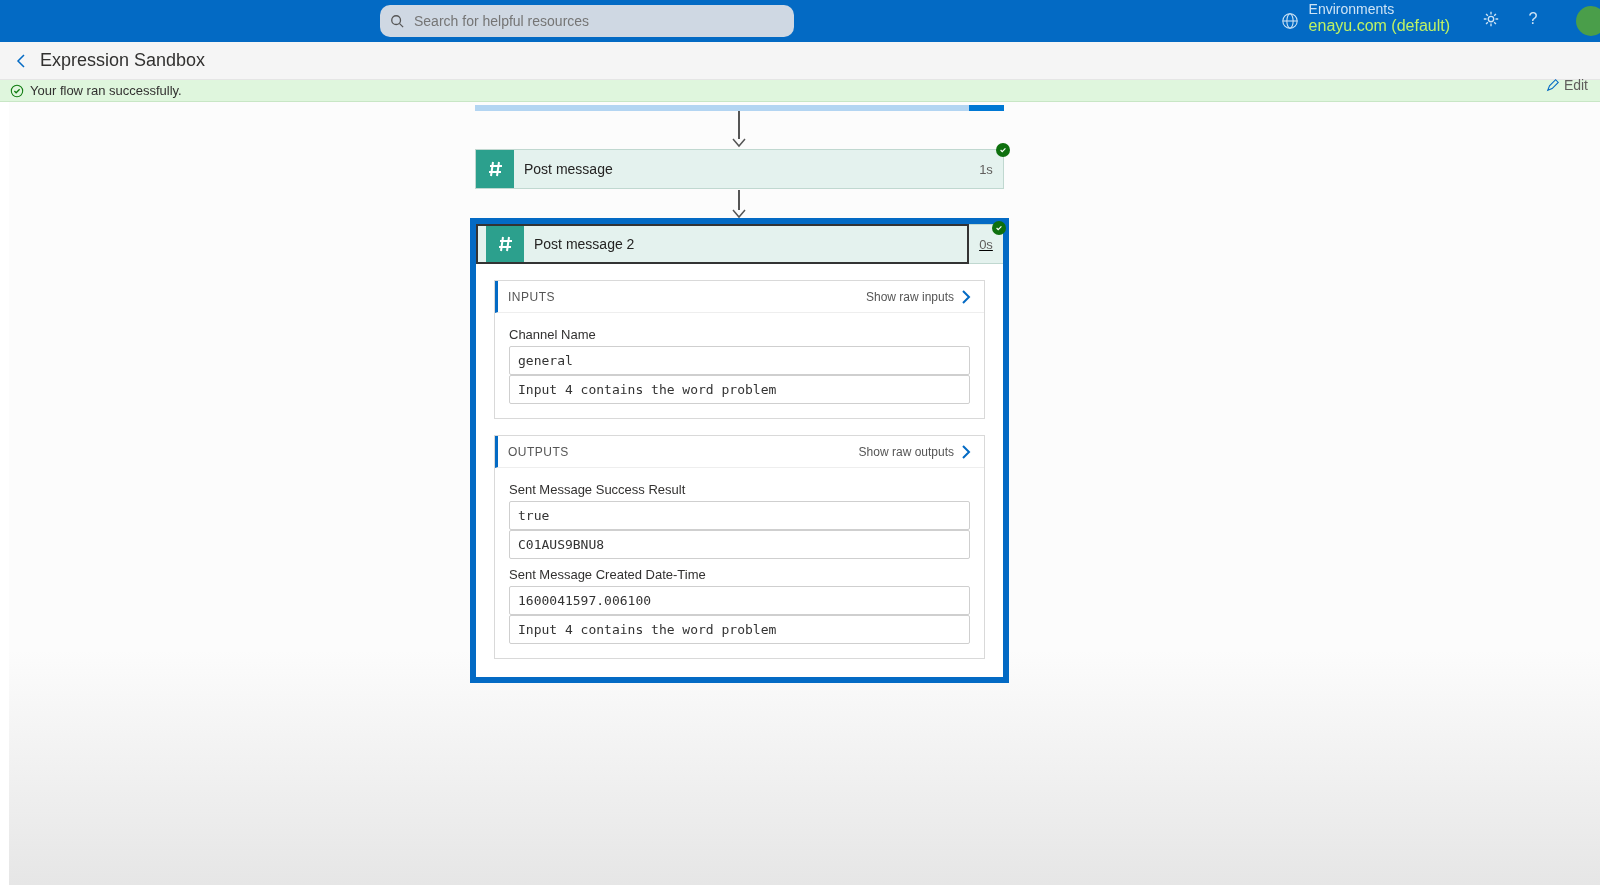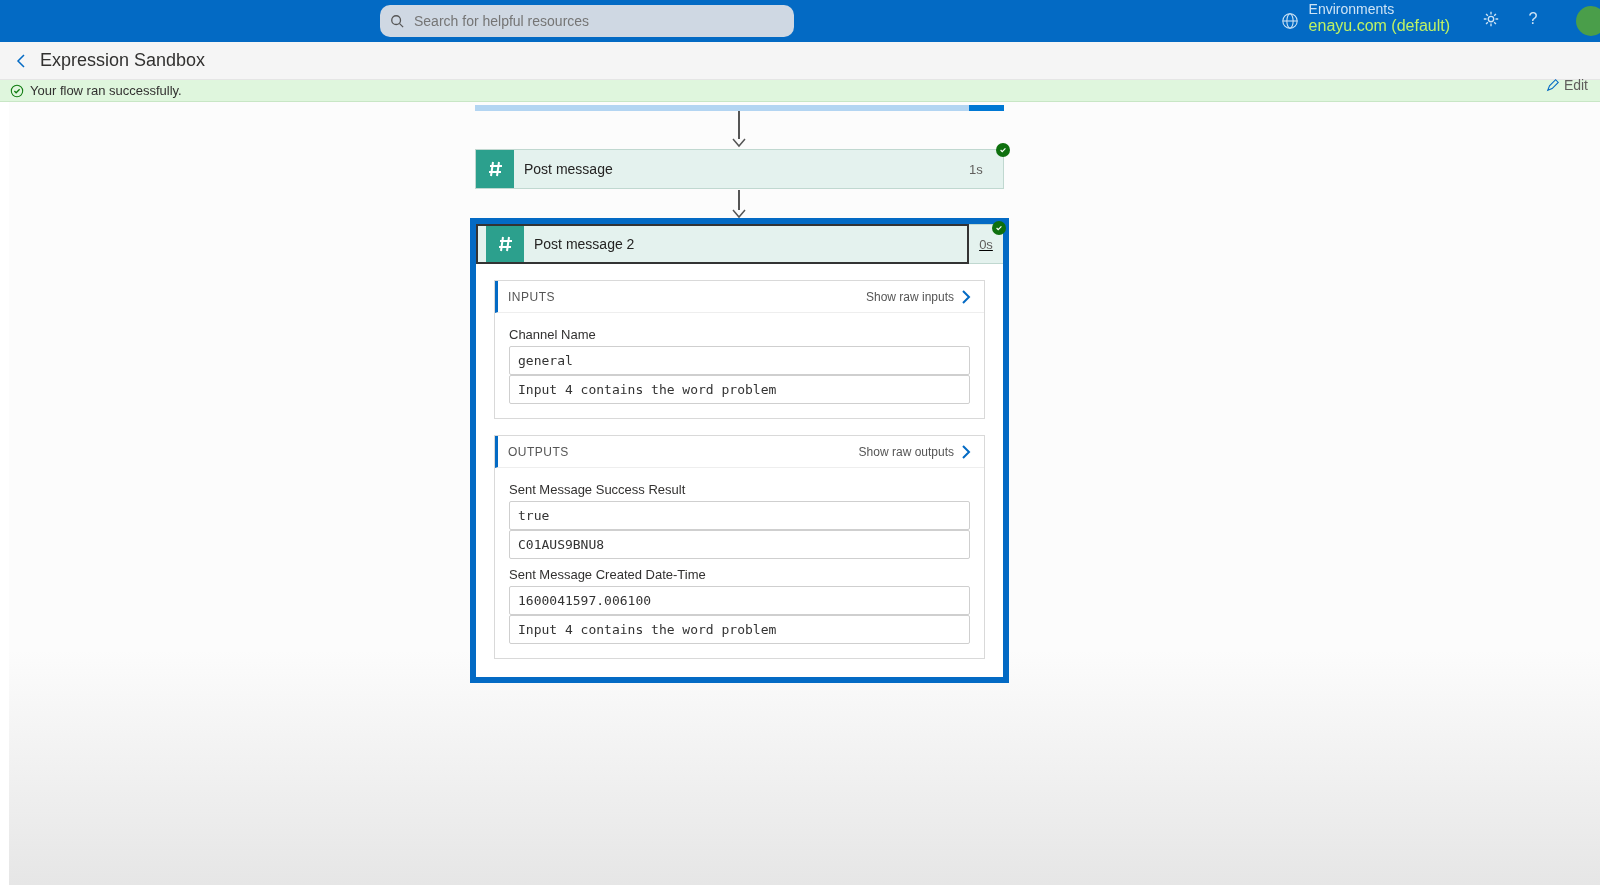--- a/index.html
+++ b/index.html
@@ -37,21 +37,21 @@
   .stub-card { position:absolute; left:466px; top:3px; width:529px; height:6px; background:#0078d4; }
   .stub-card::after { content:""; position:absolute; left:0; top:0; width:494px; height:6px; background:#b3d5f2; }
 
   .arrow-line { position:absolute; width:2px; background:#555; left:729px; }
   .arrow-head { position:absolute; left:723px; width:14px; height:10px; }
 
   .card1 { position:absolute; left:466px; top:47px; width:529px; height:40px; background:#e4f2ee; border:1px solid #c0d8d0; display:flex; align-items:center; }
   .c1-icon { width:38px; height:38px; background:#2ca08d; margin-right:10px; display:flex; align-items:center; justify-content:center; }
   .c1-title { font-size:14px; color:#252423; flex:1; }
   .c1-badge { position:absolute; right:-7px; top:-7px; width:14px; height:14px; border-radius:50%; background:#0e700e; display:flex; align-items:center; justify-content:center; }
-  .c1-time-wrap { width:34px; height:38px; background:#e4f2ee; display:flex; align-items:center; justify-content:flex-start; }
+  .c1-time-wrap { width:34px; height:38px; background:#e4f2ee; display:flex; align-items:center; justify-content:center; }
   .c1-time { font-size:13px; color:#605e5c; }
 
   
   .card2 { position:absolute; left:461px; top:116px; width:539px; border:6px solid #036ac4; background:#fff; padding-bottom:18px; }
   .c2-hdr { display:flex; height:40px; }
   .c2-hdr-main { flex:1; background:#e4f2ee; border:2px solid #333; display:flex; align-items:center;padding-left:8px; }
   .c2-icon { width:38px; height:36px; background:#2ca08d; display:flex; align-items:center; justify-content:center; }
   .c2-title { font-size:14px; color:#252423; padding-left:10px; }
   .c2-time-wrap { width:34px; background:#e4f2ee; display:flex; align-items:center; justify-content:center; border-top:1px solid #c0d8d0; border-bottom:1px solid #c0d8d0;text-decoration:underline; }
   .c2-time { font-size:13px; color:#605e5c; }

